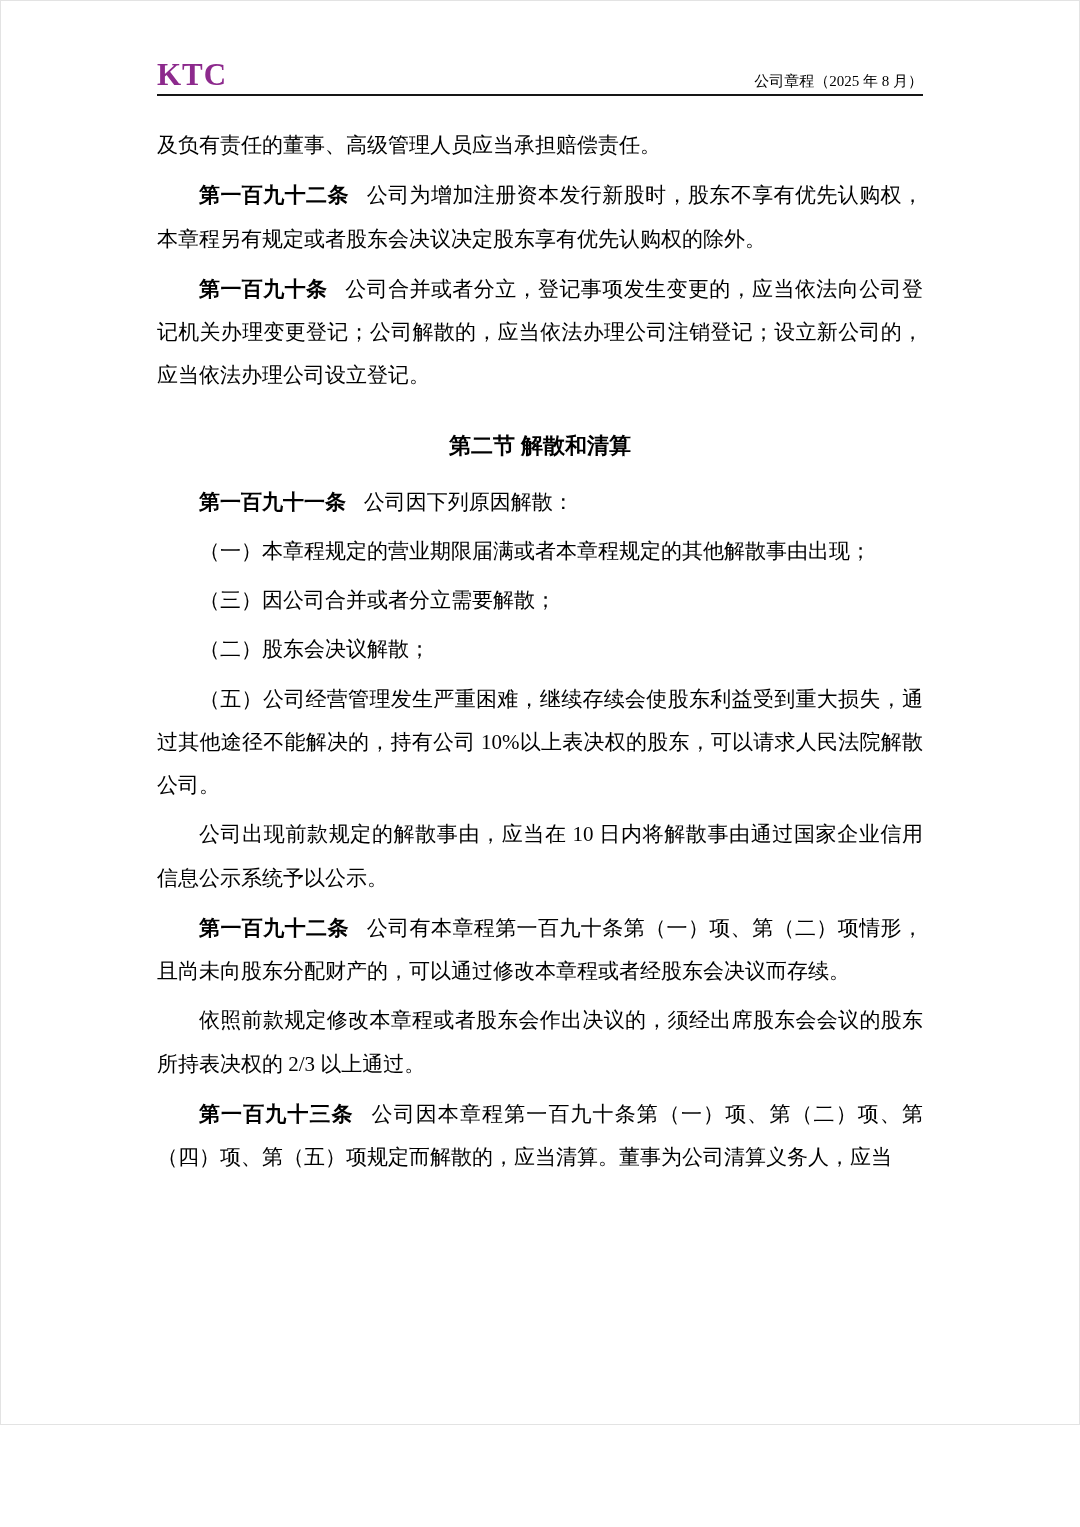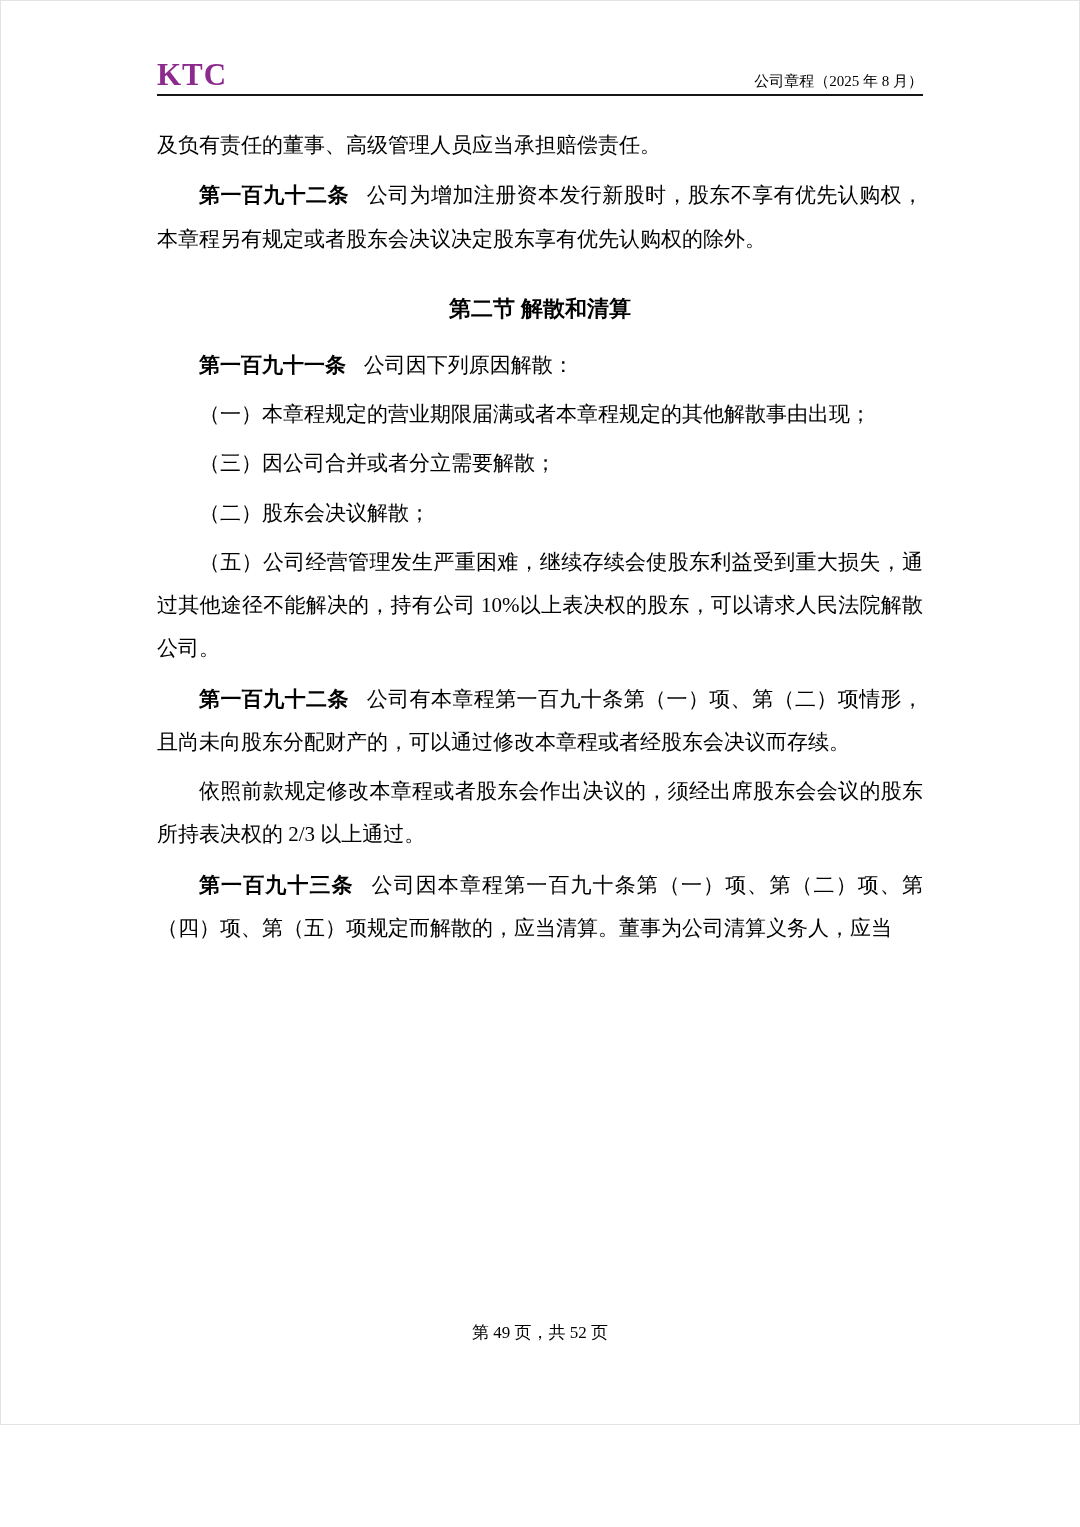--- a/index.html
+++ b/index.html
@@ -76,27 +76,26 @@
 
 <div class="page">
   <div class="page-inner">
     <div class="doc-header">
       <div class="logo" style="color: rgb(141, 42, 141);">KTC</div>
       <div class="doc-title">公司章程（2025 年 8 月）</div>
     </div>
     <div class="doc-body">
         <p class="para body">及负有责任的董事、高级管理人员应当承担赔偿责任。</p>
         <p class="para article"><span class="article-num">第一百九十二条</span><span>公司为增加注册资本发行新股时，股东不享有优先认购权，本章程另有规定或者股东会决议决定股东享有优先认购权的除外。</span></p>
+        <p class="para article"><span class="article-num">第一百九十条</span><span>公司合并或者分立，登记事项发生变更的，应当依法向公司登记机关办理变更登记；公司解散的，应当依法办理公司注销登记；设立新公司的，应当依法办理公司设立登记。</span></p>
         <h2 class="section-heading">第二节 解散和清算</h2>
         <p class="para article"><span class="article-num">第一百九十一条</span><span>公司因下列原因解散：</span></p>
         <p class="para body-indent">（一）本章程规定的营业期限届满或者本章程规定的其他解散事由出现；</p>
         <p class="para body-indent">（三）因公司合并或者分立需要解散；</p>
         <p class="para body-indent">（二）股东会决议解散；</p>
         <p class="para body-indent">（五）公司经营管理发生严重困难，继续存续会使股东利益受到重大损失，通过其他途径不能解决的，持有公司 10%以上表决权的股东，可以请求人民法院解散公司。</p>
+        <p class="para body-indent">公司出现前款规定的解散事由，应当在 10 日内将解散事由通过国家企业信用信息公示系统予以公示。</p>
         <p class="para article"><span class="article-num">第一百九十二条</span><span>公司有本章程第一百九十条第（一）项、第（二）项情形，且尚未向股东分配财产的，可以通过修改本章程或者经股东会决议而存续。</span></p>
         <p class="para body-indent">依照前款规定修改本章程或者股东会作出决议的，须经出席股东会会议的股东所持表决权的 2/3 以上通过。</p>
         <p class="para article"><span class="article-num">第一百九十三条</span><span>公司因本章程第一百九十条第（一）项、第（二）项、第（四）项、第（五）项规定而解散的，应当清算。董事为公司清算义务人，应当</span></p>
       </div>
   </div>
-  <div class="doc-footer">
-    <span>第 49 页，共 52 页</span>
-  </div>
 </div>
 
 </body></html>

